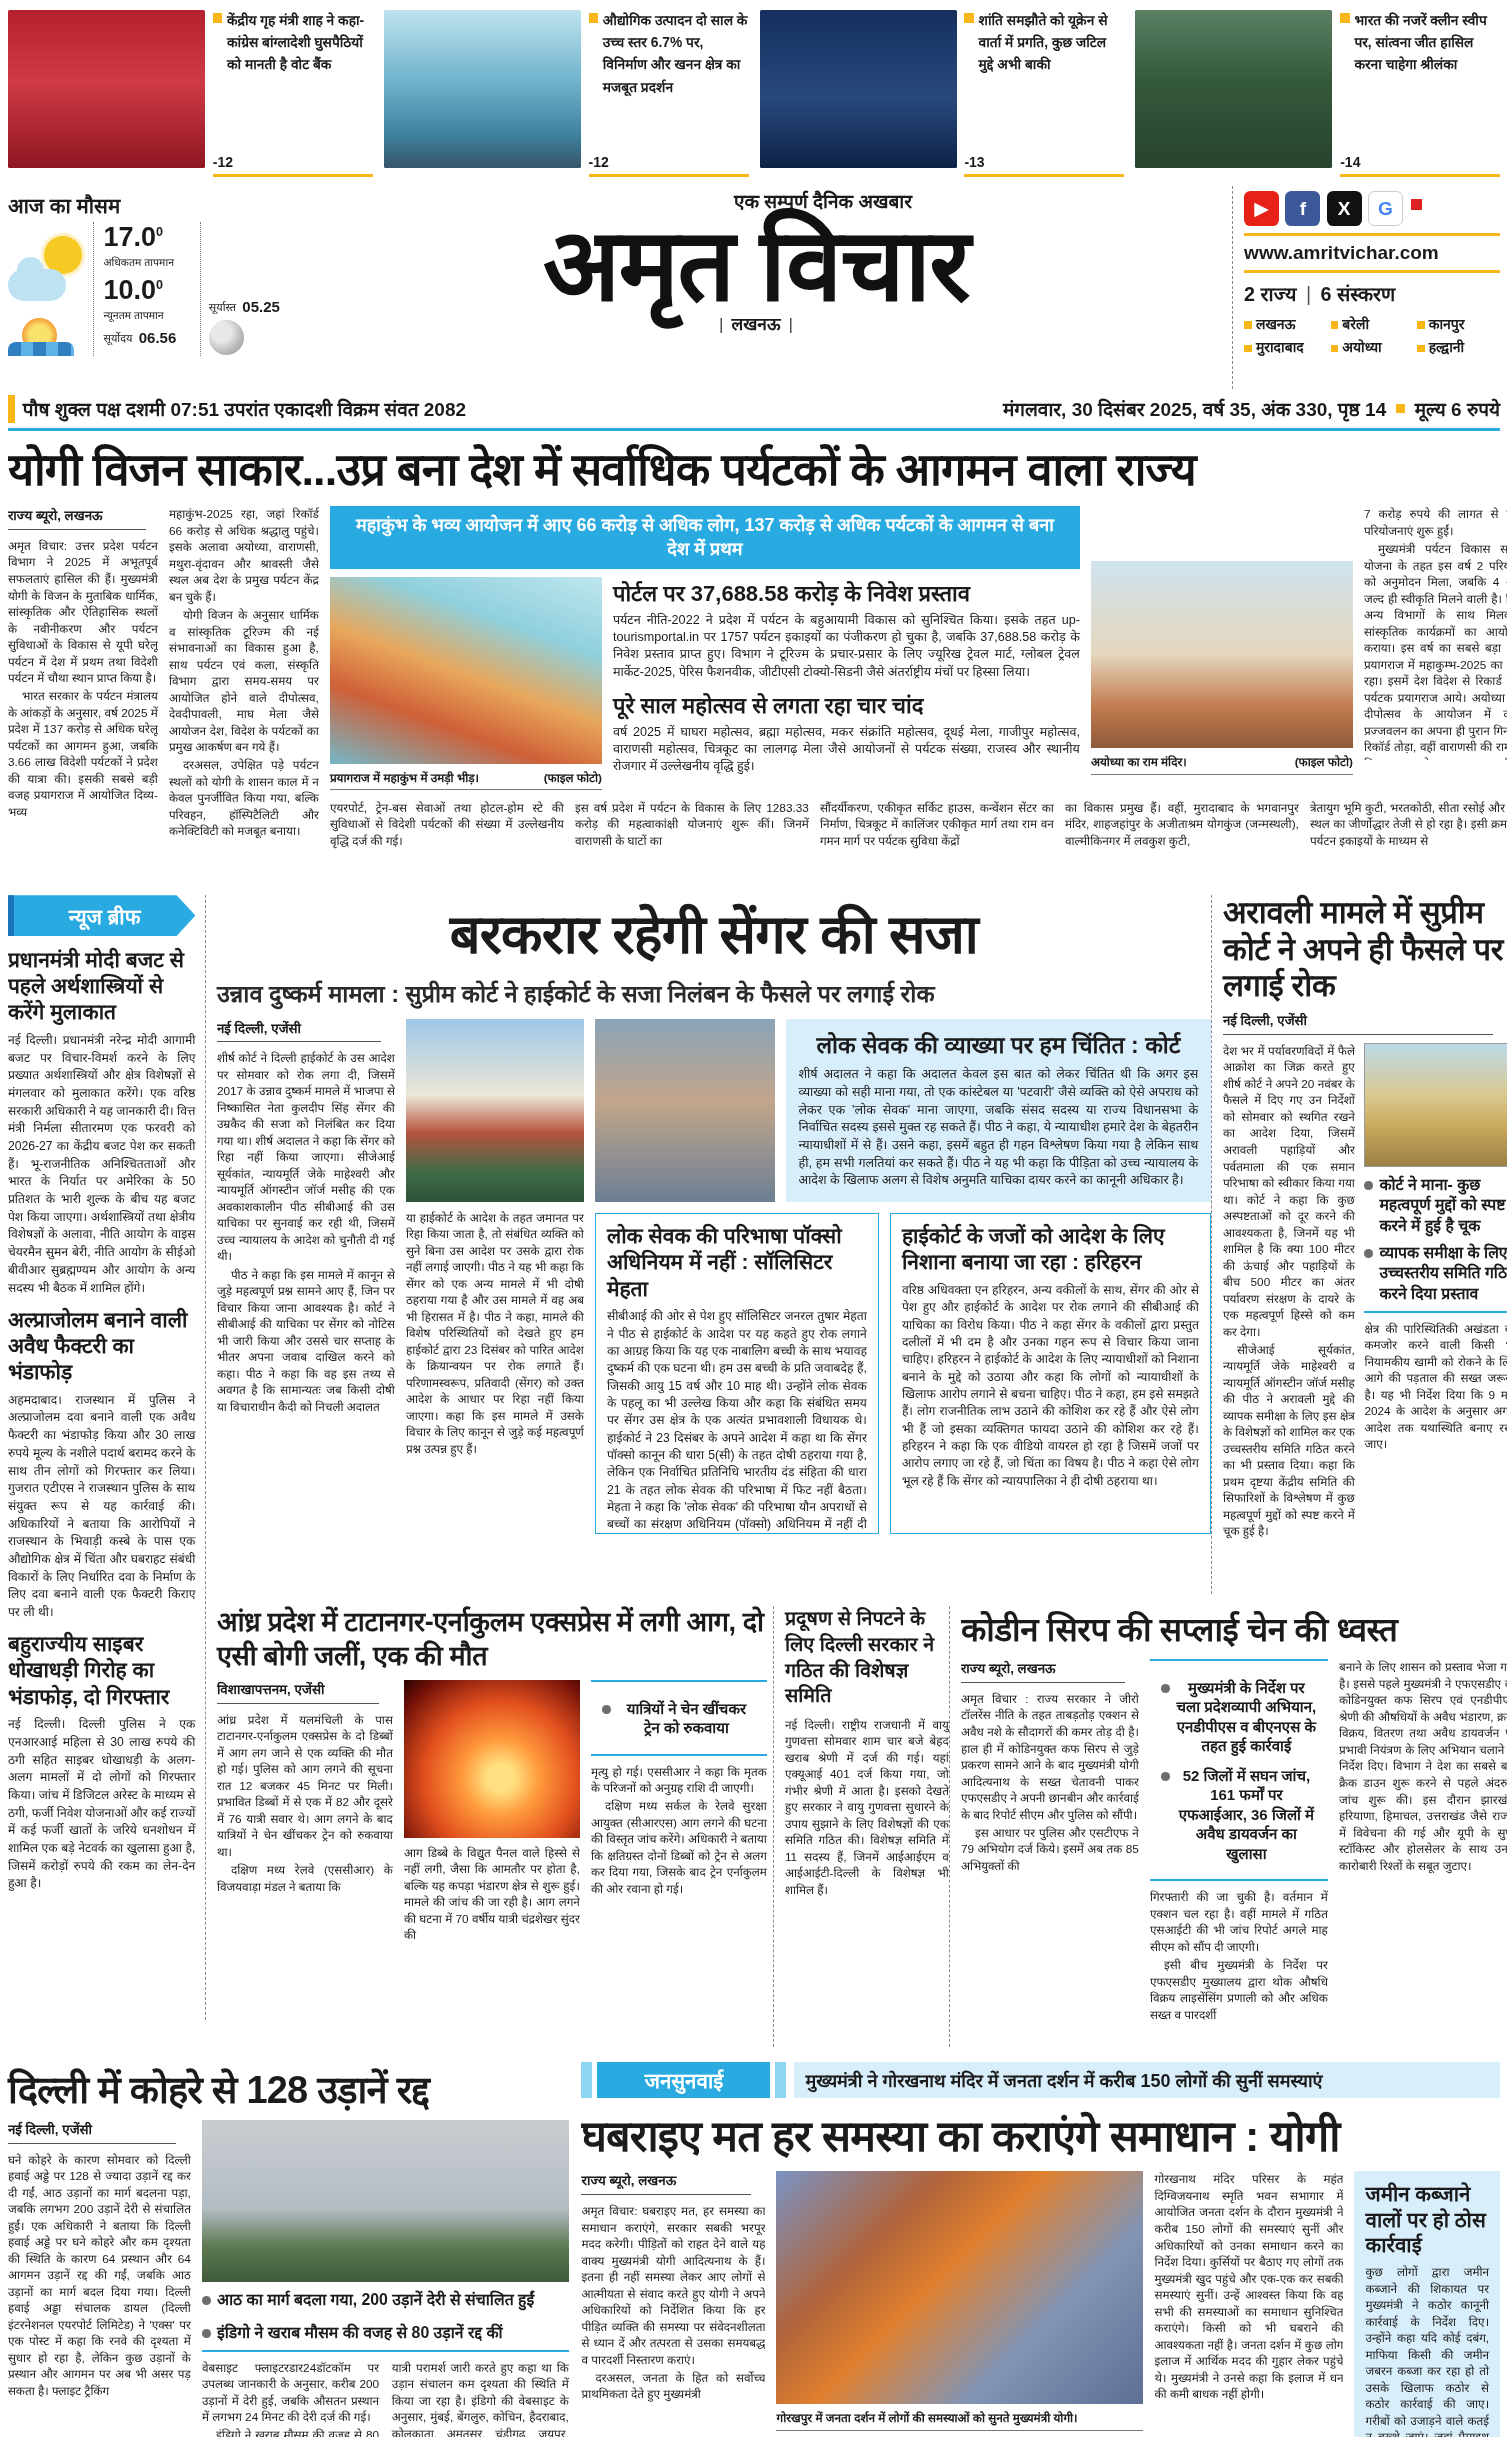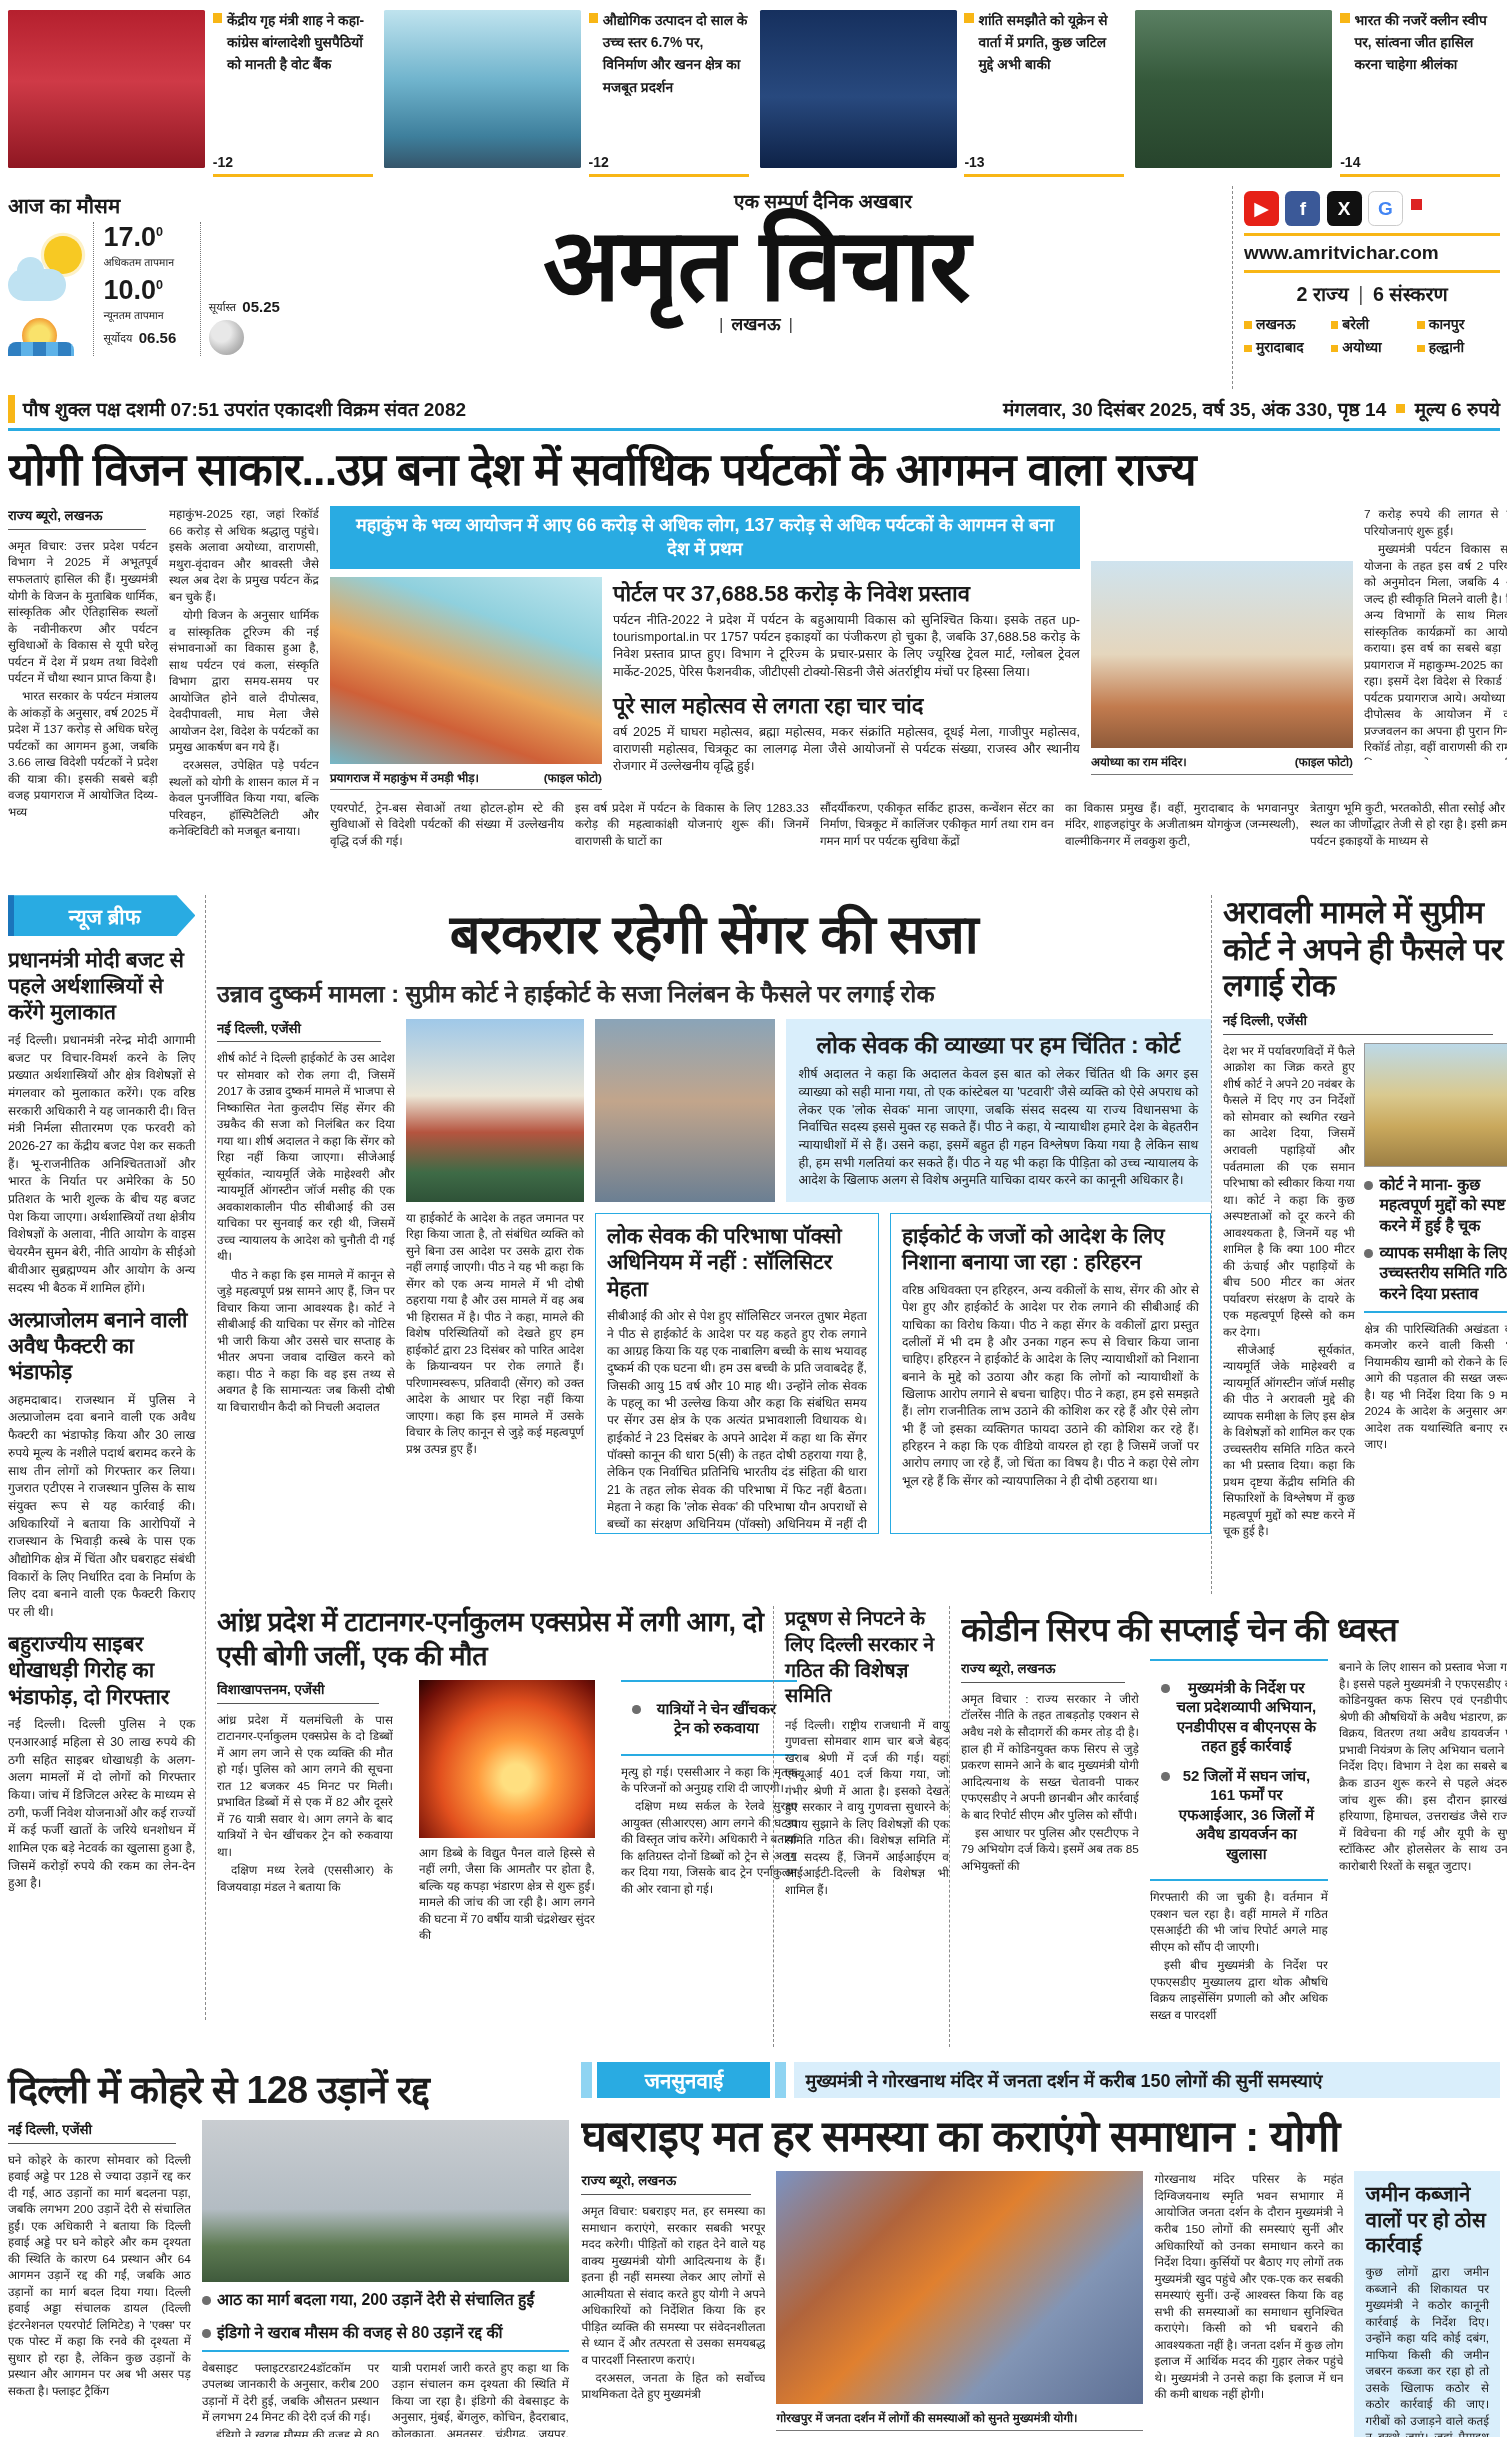--- a/index.html
+++ b/index.html
@@ -51,21 +51,21 @@
   .social { display:flex; gap:6.3px; align-items:center; }
   .sic { width:35px; height:35px; border-radius:6.3px; display:flex; align-items:center; justify-content:center; color:#fff; font-weight:bold; font-size:19px; }
   .sic.yt { background:#e62117; } .sic.fb { background:#3b5998; } .sic.xx { background:#111; }
   .sic.gg { background:#fff; border:0.8px solid #ccc; color:#4285f4; }
   .mic { width:31.5px; height:36px; position:relative; }
   .mic .head { width:17.3px; height:22px; background:#6b6b6b; border-radius:7.9px; margin:0 auto; }
   .mic .flag { position:absolute; top:7.9px; left:1.6px; width:11px; height:11px; background:#d22; }
   .mic .stem { width:3.2px; height:11px; background:#444; margin:1.6px auto 0; }
   .mr-rule { height:2.4px; background:#f8b616; margin:6.3px 0; }
   .mr-url { font-size:19px; font-weight:bold; }
-  .mr-ed { font-size:19.7px; font-weight:bold; text-align:center; margin:7.9px 0 6.3px; }
+  .mr-ed { font-size:19.7px; font-weight:bold; text-align:left; margin:7.9px 0 6.3px; }
   .mr-ed .pipe { font-weight:normal; padding:0 9.5px; color:#555; }
   .ed-grid { display:grid; grid-template-columns:repeat(3,1fr); gap:4.7px 3.2px; font-size:14px; font-weight:bold; }
   .ed-grid span.sq { width:7.9px; height:7.9px; background:#f8b616; display:inline-block; margin-right:3.9px; }
   
   .cal-row { display:flex; justify-content:space-between; align-items:center; padding:3.2px 7.9px; height:39px; }
   .cal-left { display:flex; align-items:center; font-size:19px; font-weight:bold; }
   .cal-left .ybar { width:7px; height:28px; background:#f8b616; margin-right:7.9px; }
   .cal-right { font-size:19px; font-weight:bold; display:flex; align-items:center; gap:9.5px; }
   .cal-right .sq { width:9.5px; height:9.5px; background:#f8b616; display:inline-block; }
   .blue-rule { height:3.2px; background:#29abe2; margin:0 7.9px; }
@@ -127,21 +127,21 @@
   .ar-c1 { width:132px; flex:0 0 auto; height:551px; overflow:hidden; }
   .ar-c2 { flex:1; }
   .ph-arav { height:124px; border:0.8px solid #999; background:linear-gradient(180deg,#bcd9e8 0%,#d9c98f 42%,#c9a85c 68%,#9c7f45 100%); margin-bottom:7.9px; }
   .ar-b { display:flex; gap:6.3px; font-size:15.8px; font-weight:bold; line-height:1.3; margin-bottom:6.3px; }
   .dot { width:8.7px; height:8.7px; border-radius:50%; background:#6d6d6d; flex:0 0 auto; margin-top:6.3px; }
   .ar-rule { height:2.4px; background:#29abe2; margin:6.3px 0 7.9px; }
   
   .lower { display:flex; margin-top:12.6px; }
   .train { width:556px; flex:0 0 auto; }
   .train h2 { font-size:27px; font-weight:bold; line-height:1.25; letter-spacing:-0.4px; margin-bottom:6.3px; }
-  .tr-row { display:flex; gap:26px; }
+  .tr-row { display:flex; gap:11px; }
   .tr-c { width:176px; flex:0 0 auto; height:331px; overflow:hidden; }
   .ph-fire { height:158px; background:radial-gradient(circle at 55% 62%,#ffdf80 0 10%,#ff9a3c 28%,#e2501e 55%,#701008 85%,#2a0402 100%); margin-bottom:6.3px; }
   .mini-bull { border-top:2.4px solid #29abe2; border-bottom:2.4px solid #29abe2; padding:6.3px 1.6px; margin-bottom:7.9px; }
   .mini-bull .ar-b { margin:10px; font-size:15px;text-align:center; }
   .pollution { width:176px; flex:0 0 auto; border-left:1.6px dashed #8a8a8a; padding:0 0 0 11px; height:441px; overflow:hidden; }
   .pollution h3 { font-size:19.7px; line-height:1.3; margin-bottom:7.9px; }
   .codeine { flex:1; border-left:1.6px dashed #8a8a8a; padding-left:11px; }
   .codeine h2 { font-size:33px; font-weight:bold; letter-spacing:-0.4px; margin-bottom:7.9px; white-space:nowrap; overflow:hidden; }
   .cd-row { display:flex; gap:11px; }
   .cd-c { width:178px; flex:0 0 auto; height:370px; overflow:hidden; }

